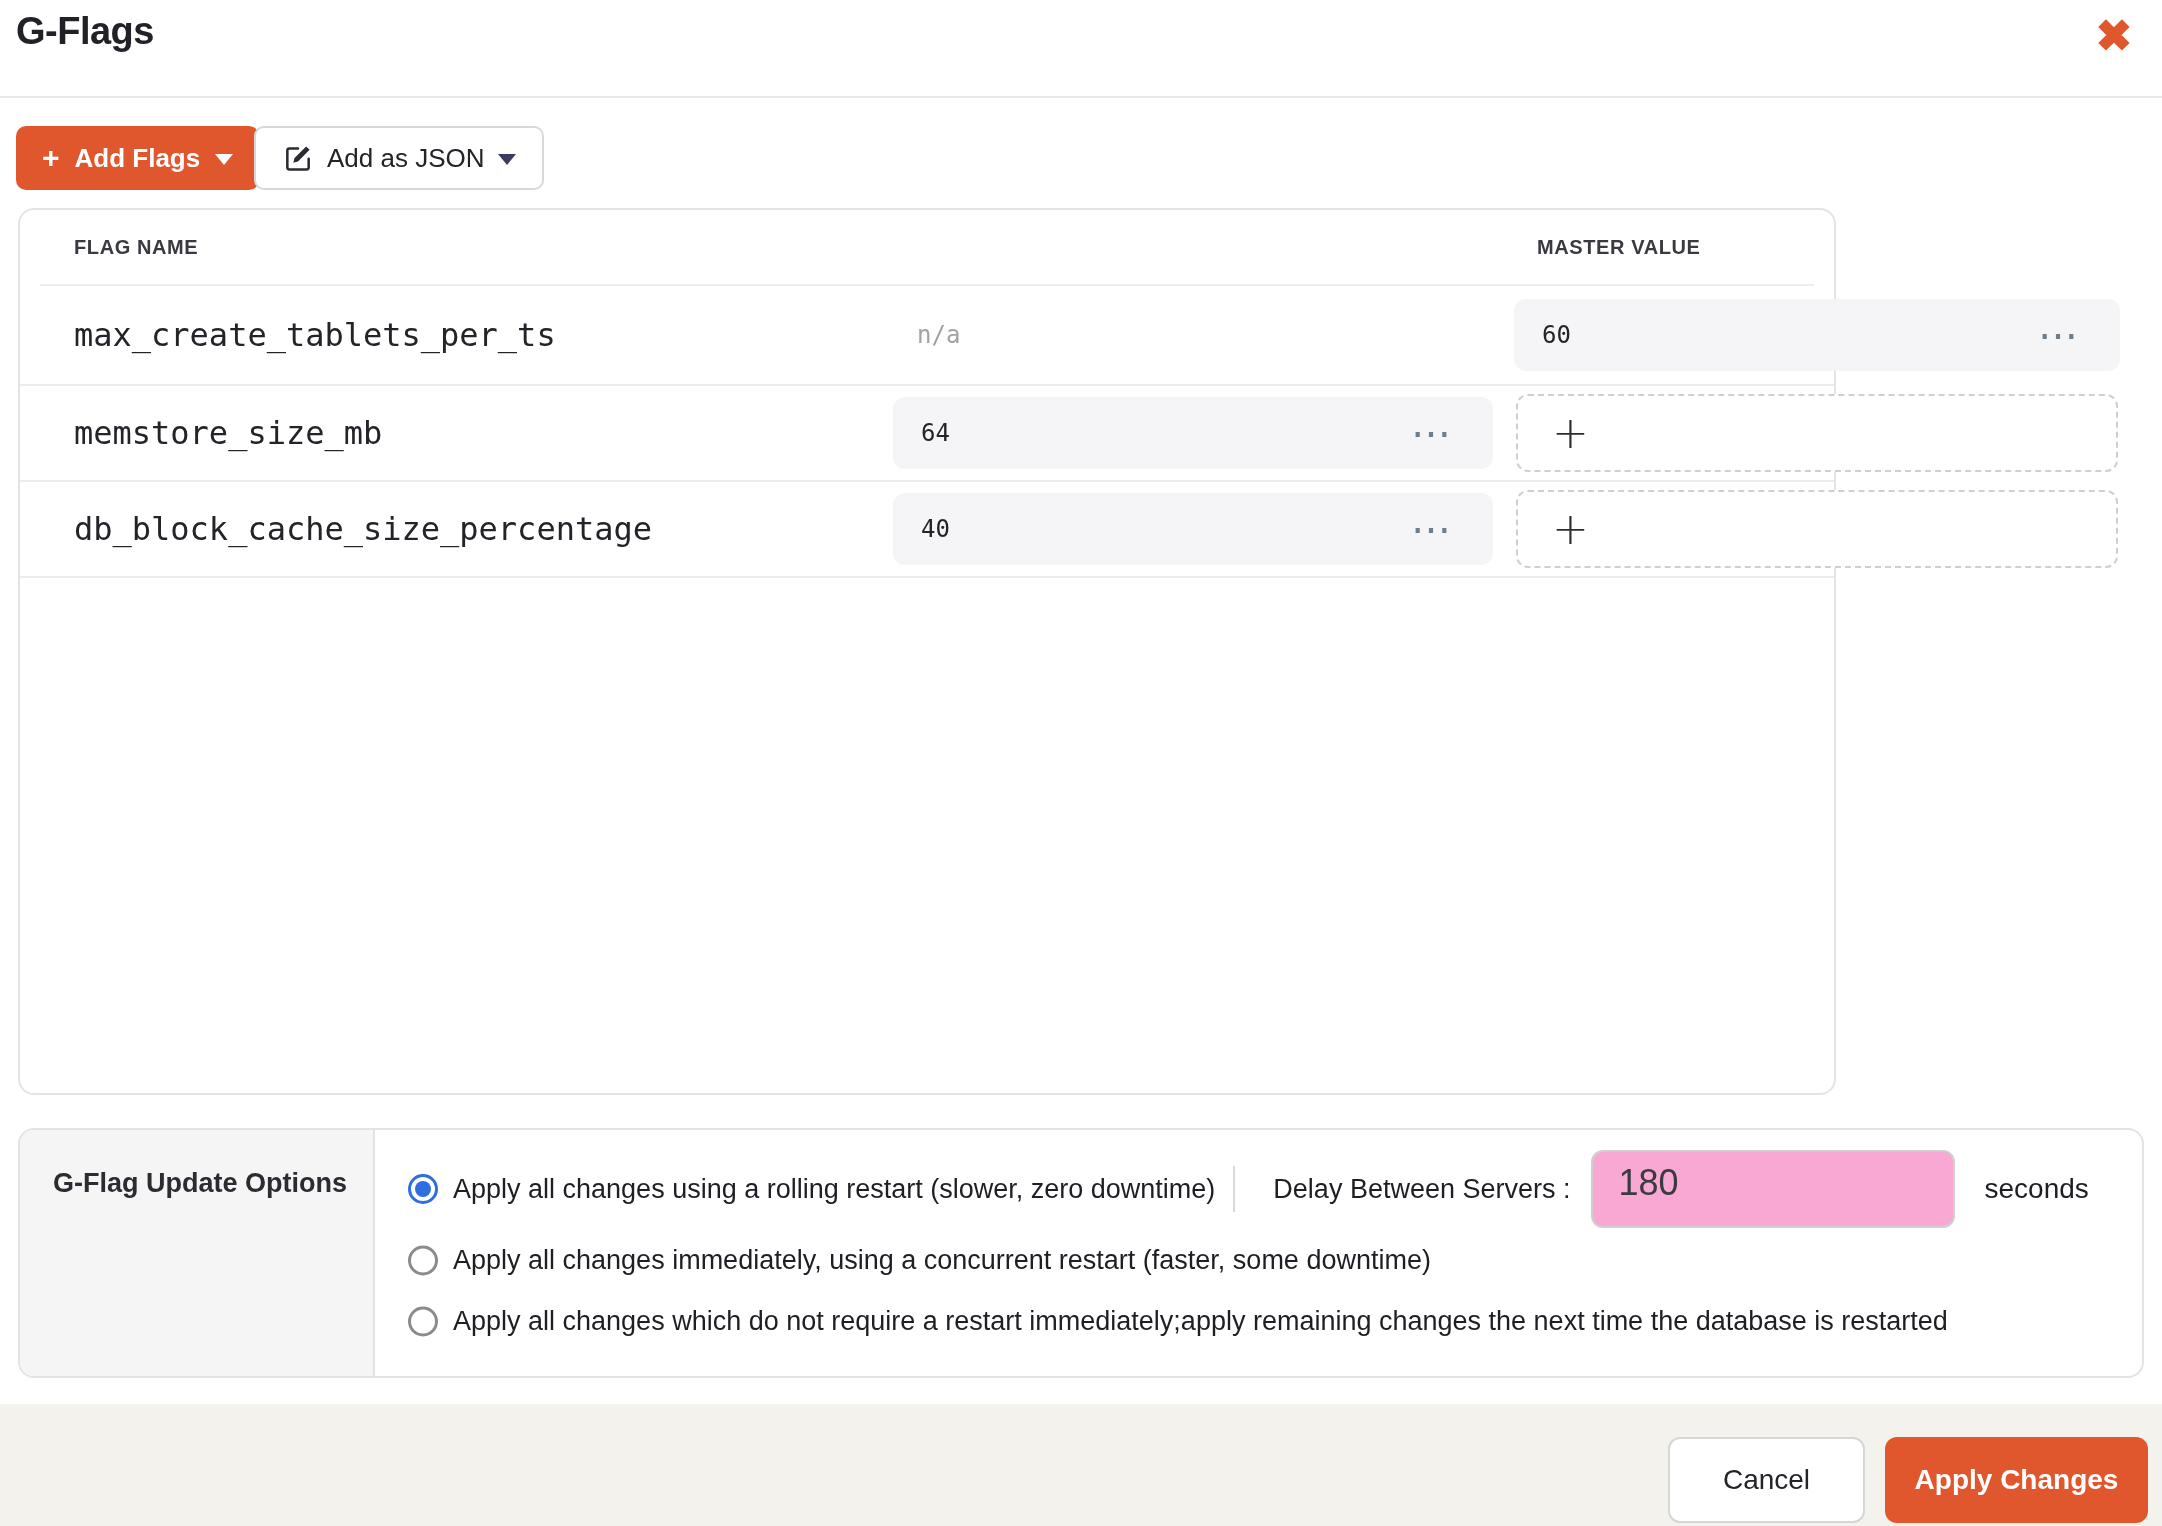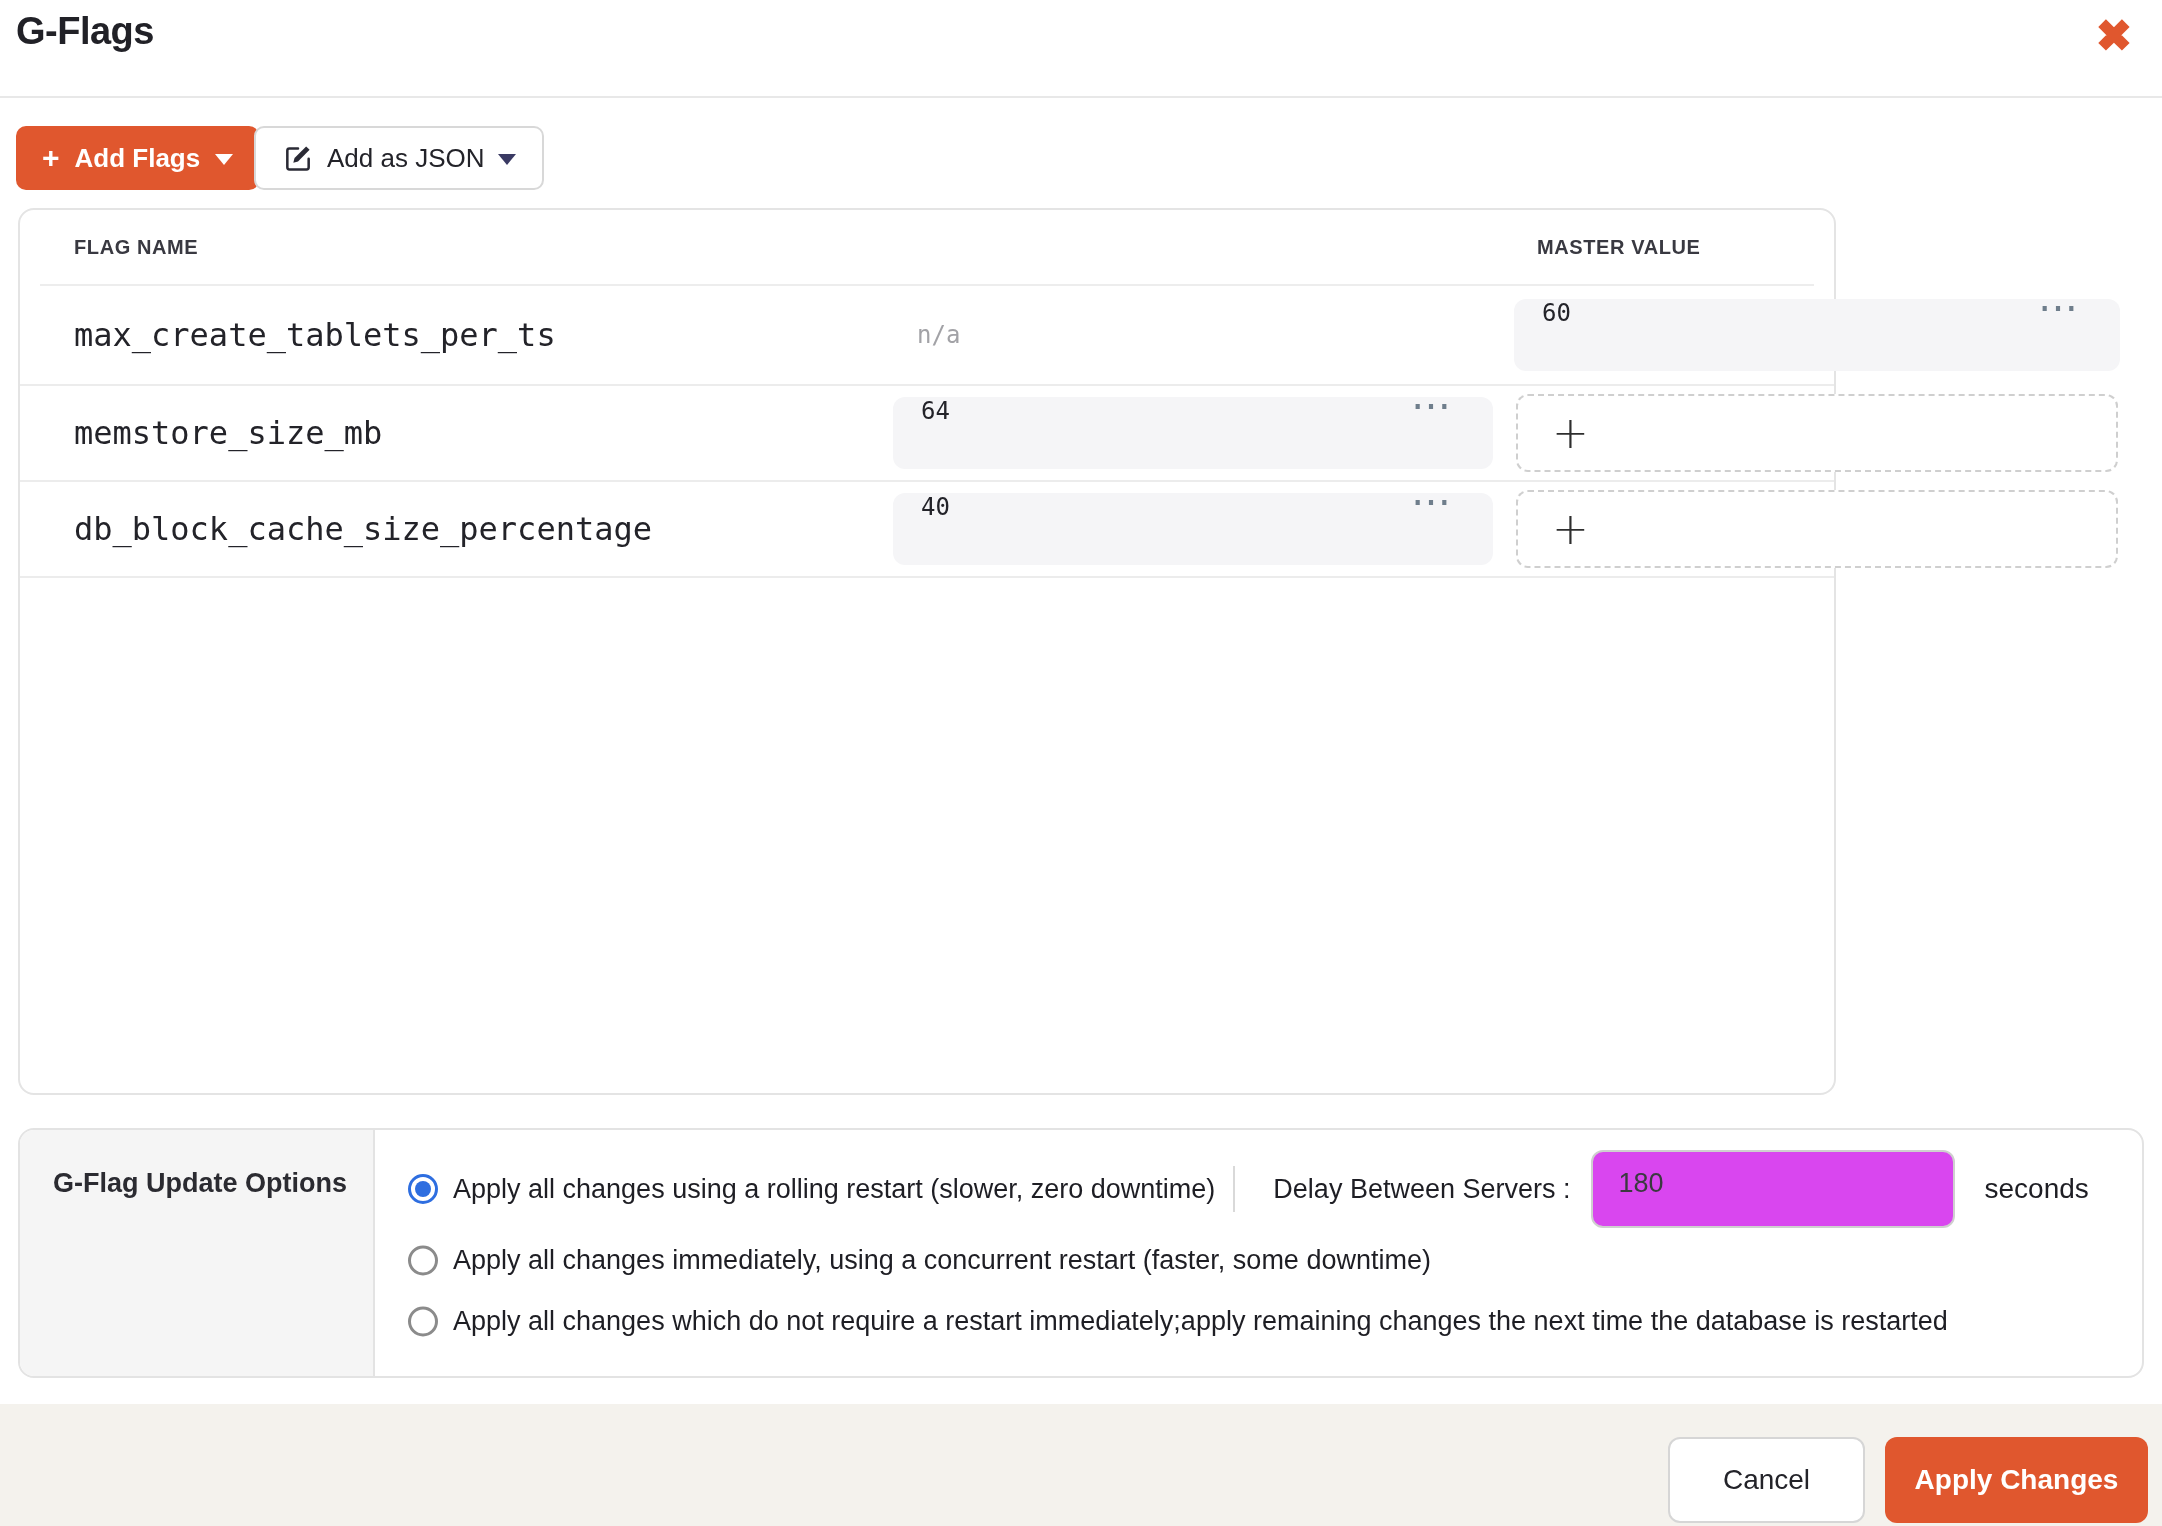--- a/index.html
+++ b/index.html
@@ -26,21 +26,21 @@
   .th{position:absolute;top:0;height:74px;display:flex;align-items:center;font-size:20px;font-weight:700;letter-spacing:0.6px;color:#393941;}
   .th-flag{left:54px;} .th-tserver{left:888px;} .th-master{left:1517px;}
   .thead-divider{position:absolute;left:20px;right:20px;top:74px;height:2px;background:#ededed;}
   .trow{position:absolute;left:0;width:100%;border-bottom:2px solid #ececec;box-sizing:border-box;}
   .trow-1{top:76px;height:100px;} .trow-2{top:176px;height:96px;} .trow-3{top:272px;height:96px;}
   .flag-name{position:absolute;left:54px;top:50%;transform:translateY(-50%);
              font-family:"DejaVu Sans Mono",monospace;font-size:32px;color:#232329;}
   .na-value{position:absolute;left:897px;top:50%;transform:translateY(-50%);
             font-family:"DejaVu Sans Mono",monospace;font-size:24px;color:#a2a2a6;}
   .vbox{position:absolute;top:50%;transform:translateY(-50%);height:72px;background:#f5f5f7;border-radius:12px;
-        display:flex;align-items:flex-start;padding:0 40px 0 28px;box-sizing:border-box;cursor:text;gap:15px;}
+        display:flex;align-items:center;padding:0 40px 0 28px;box-sizing:border-box;cursor:text;gap:15px;}
   .vbox-tserver{left:873px;width:600px;}
   .vbox-master{left:1494px;width:606px;}
   .vbox .val{font-family:"DejaVu Sans Mono",monospace;font-size:24px;color:#232329;}
   .dots{margin-left:auto;color:#6f7e8c;font-size:40px;letter-spacing:2px;line-height:0.4;cursor:pointer;background:none;border:none;padding:0;}
   .addbox{position:absolute;left:1496px;width:602px;height:78px;top:50%;transform:translateY(-50%);
           border:2px dashed #cfcfcf;border-radius:12px;display:flex;align-items:center;padding-left:34px;box-sizing:border-box;cursor:pointer;background:#fff;}
   .addbox .plus-thin{font-size:44px;font-weight:300;color:#2e2e2e;line-height:1;font-family:"DejaVu Sans",sans-serif;}
 
   
   .options-panel{position:absolute;left:18px;top:1128px;width:2126px;height:250px;border:2px solid #e3e3e3;border-radius:16px;background:#fff;box-sizing:border-box;overflow:hidden;}
@@ -48,21 +48,21 @@
   .options-title{position:absolute;left:33px;top:38px;font-size:27px;font-weight:700;color:#2b2b31;}
   .radio-row{position:absolute;left:388px;display:flex;align-items:center;transform:translateY(-50%);white-space:nowrap;cursor:pointer;}
   .rr-1{top:59px;} .rr-2{top:130px;} .rr-3{top:191px;}
   .radio{position:relative;width:30px;height:30px;border-radius:50%;border:3px solid #8b8b8b;margin-right:15px;box-sizing:border-box;flex:none;background:#fff;}
   .radio.selected{border-color:#2e6ee0;}
   .radio.selected::after{content:"";position:absolute;left:4px;top:4px;width:16px;height:16px;border-radius:50%;background:#2e6ee0;}
   .radio-label{font-size:27px;color:#1e1e24;}
   .vdivider{width:2px;height:46px;background:#d9d9d9;margin-left:18px;flex:none;}
   .delay-label{font-size:27px;margin-left:38px;color:#1e1e24;}
   .delay-input{margin-left:20px;width:364px;height:78px;border:2px solid #cfcfcf;border-radius:12px;
-               font-size:27px;padding:0 0 12px 26px;color:#3a3a3f;font-family:"Liberation Sans",sans-serif;box-sizing:border-box;outline:none;background:#d946ef;}
+               font-size:36px;padding:0 0 12px 26px;color:#3a3a3f;font-family:"Liberation Sans",sans-serif;box-sizing:border-box;outline:none;background:#f9a8d4;}
   .delay-unit{font-size:28px;margin-left:30px;color:#1e1e24;}
 
   
   .modal-footer{position:absolute;left:0;top:1398px;width:2162px;height:128px;background:#f4f2ed;margin-top:6px;}
   .footer-btn{position:absolute;top:33px;height:86px;border-radius:12px;display:flex;align-items:center;justify-content:center;font-size:28px;cursor:pointer;box-sizing:border-box;}
   .cancel-btn{left:1668px;width:197px;background:#ffffff;border:2px solid #d6d6d6;color:#232329;}
   .apply-btn{left:1885px;width:263px;background:#e0572e;border:none;color:#ffffff;font-weight:700;}
 </style>
 </head>
 <body>

